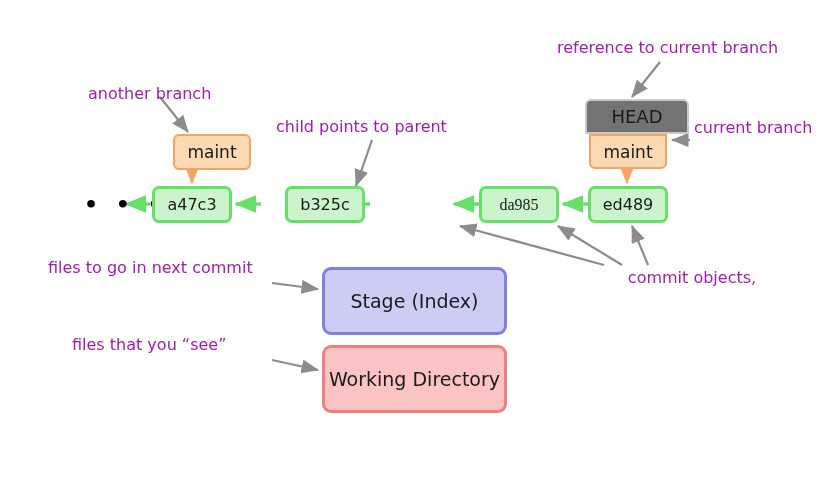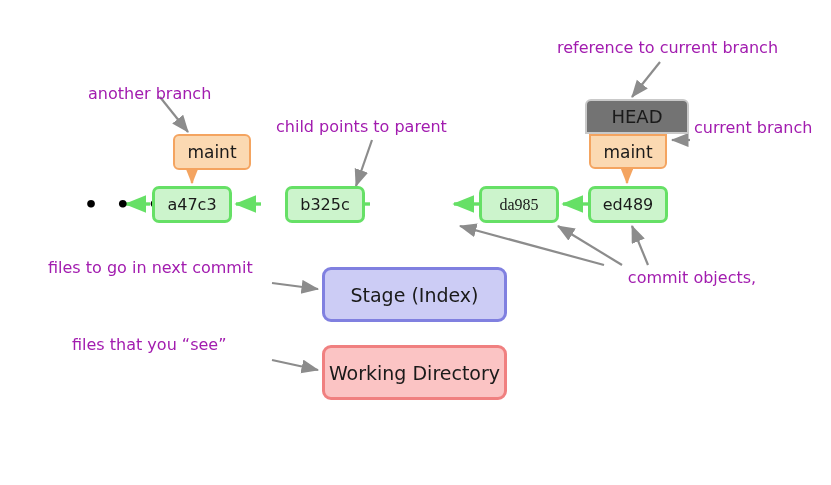--- a/index.html
+++ b/index.html
@@ -74,21 +74,21 @@
     border-radius: 0 0 6px 6px;
     font-size: 17px;
     width: 78px;
     height: 35px;
   }
 
   .area {
     border-radius: 9px;
     font-size: 19px;
     width: 185px;
-    height: 55px;
+    height: 68px;
   }
   .area.stage {
     background: #ccccf5;
     border: 3px solid #8080e0;
   }
   .area.workdir {
     background: #fbc4c4;
     border: 3px solid #f08080;
   }
 

